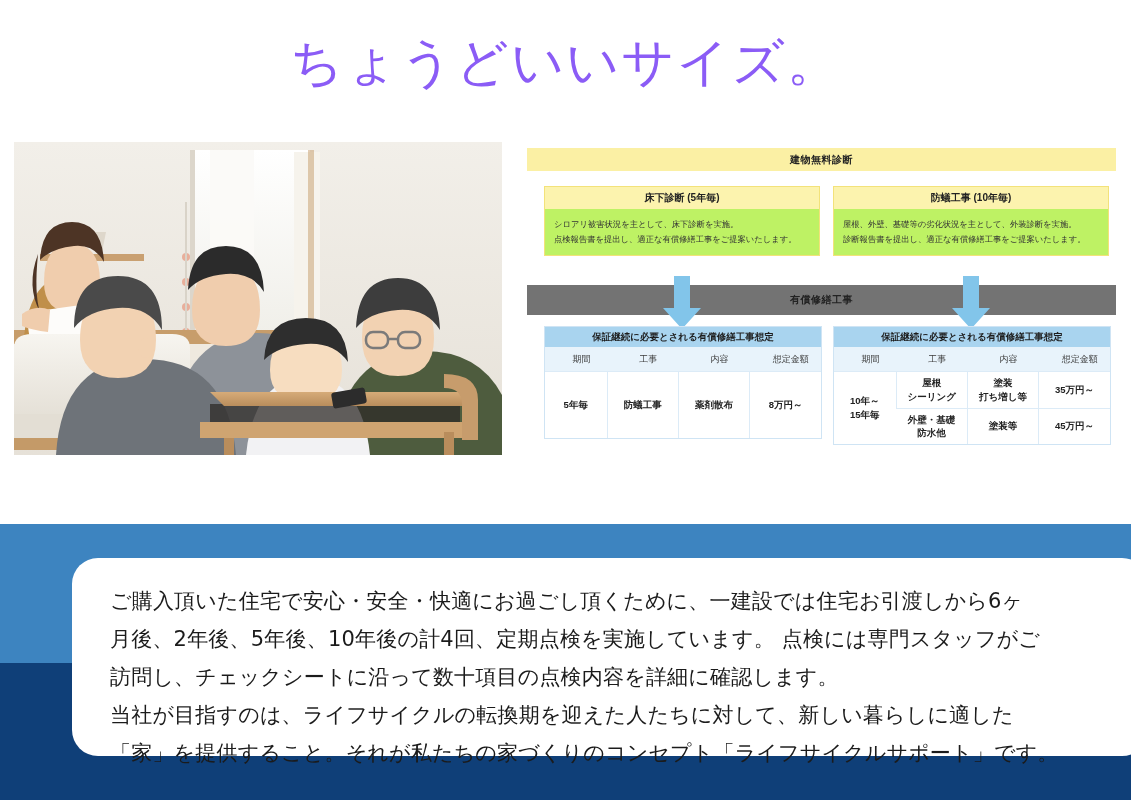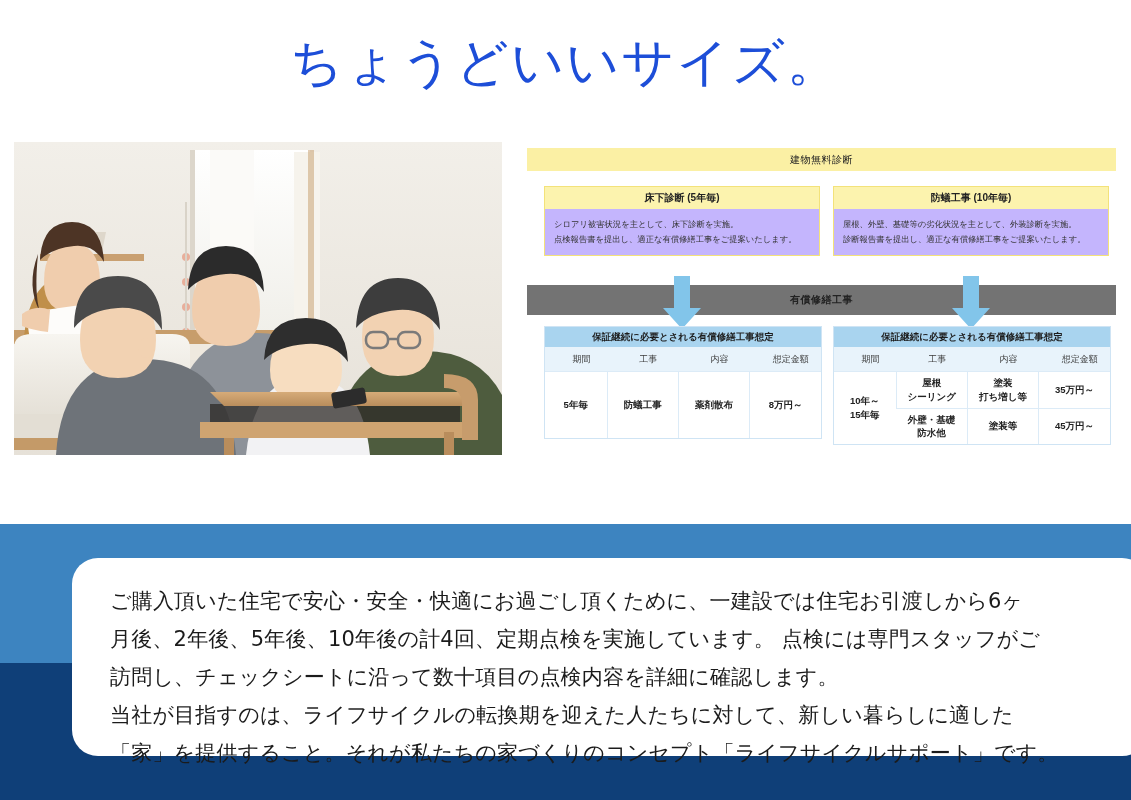--- a/index.html
+++ b/index.html
@@ -11,47 +11,47 @@
     overflow:hidden;position:relative;
   }
 
   
   .page-title{
     position:absolute;left:0;top:34px;width:1131px;
     text-align:center;
     font-size:52px;line-height:1.1;
     font-weight:500;
     letter-spacing:2px;
-    color:#1d4ed8;
+    color:#8b5cf6;
     font-family:"DejaVu Sans","Liberation Sans",sans-serif;
   }
 
   
   .photo{
     position:absolute;left:14px;top:142px;width:488px;height:313px;
     overflow:hidden;background:#e9e4dc;
   }
   .photo svg{display:block;width:488px;height:313px;}
 
   
   .diagram{position:absolute;left:527px;top:148px;width:589px;height:312px;}
 
   .banner-top{
     position:absolute;left:0;top:0;width:589px;height:23px;
     background:#fbf0a4;
     display:flex;align-items:center;justify-content:center;
-    font-size:10px;font-weight:normal;color:#222;
+    font-size:10px;font-weight:bold;color:#222;
     letter-spacing:.5px;
   }
 
   .diag-col{position:absolute;top:38px;width:276px;}
   .diag-col.left{left:17px;}
   .diag-col.right{left:306px;}
 
-  .ybox{border:1px solid #f3e27a;background:#c4b5fd;}
+  .ybox{border:1px solid #f3e27a;background:#bef264;}
   .ybox-head{
     background:#fcf3ae;height:22px;
     display:flex;align-items:center;justify-content:center;
     font-size:10px;font-weight:bold;color:#222;
   }
   .ybox-body{
     padding:8px 9px 9px 9px;
     font-size:8.3px;line-height:1.75;color:#333;
   }
 

